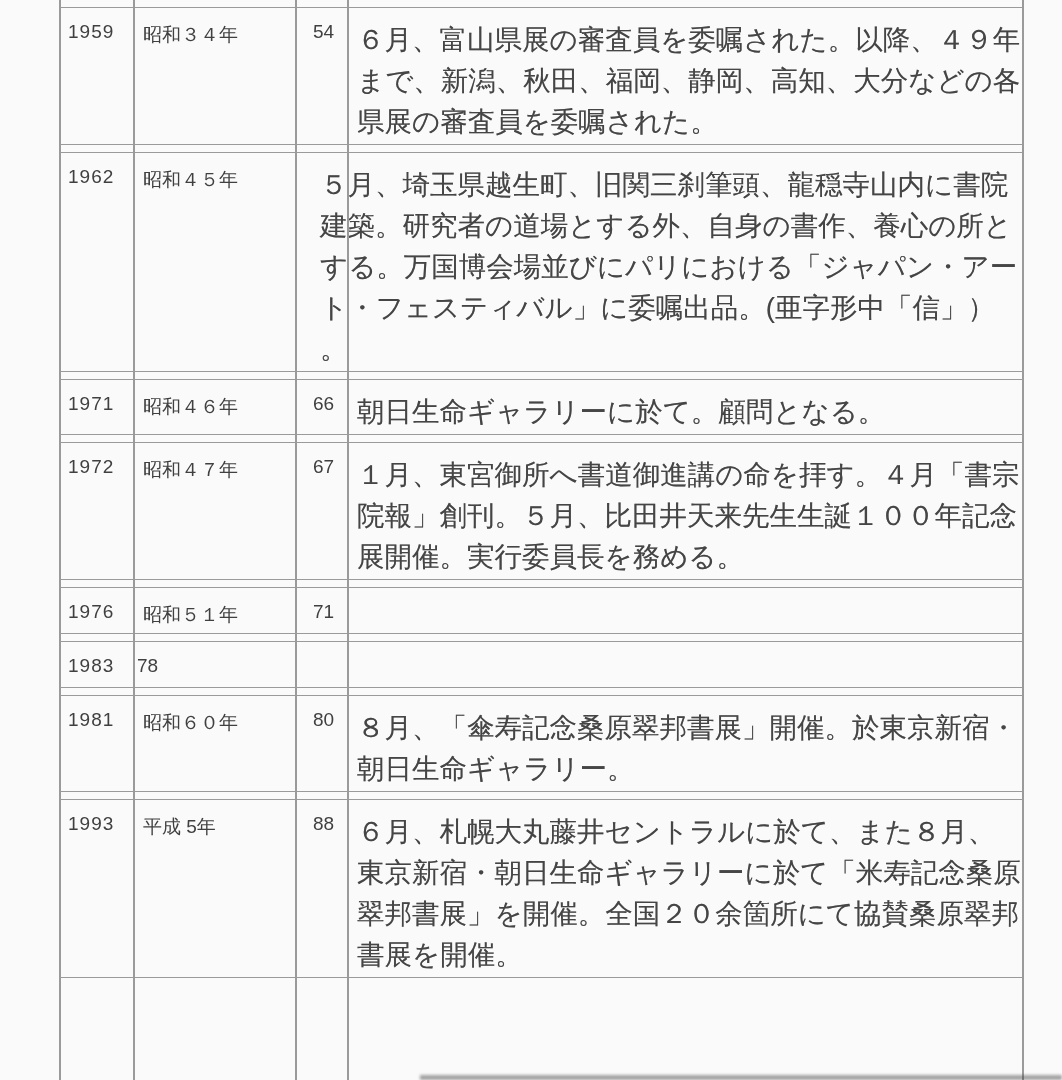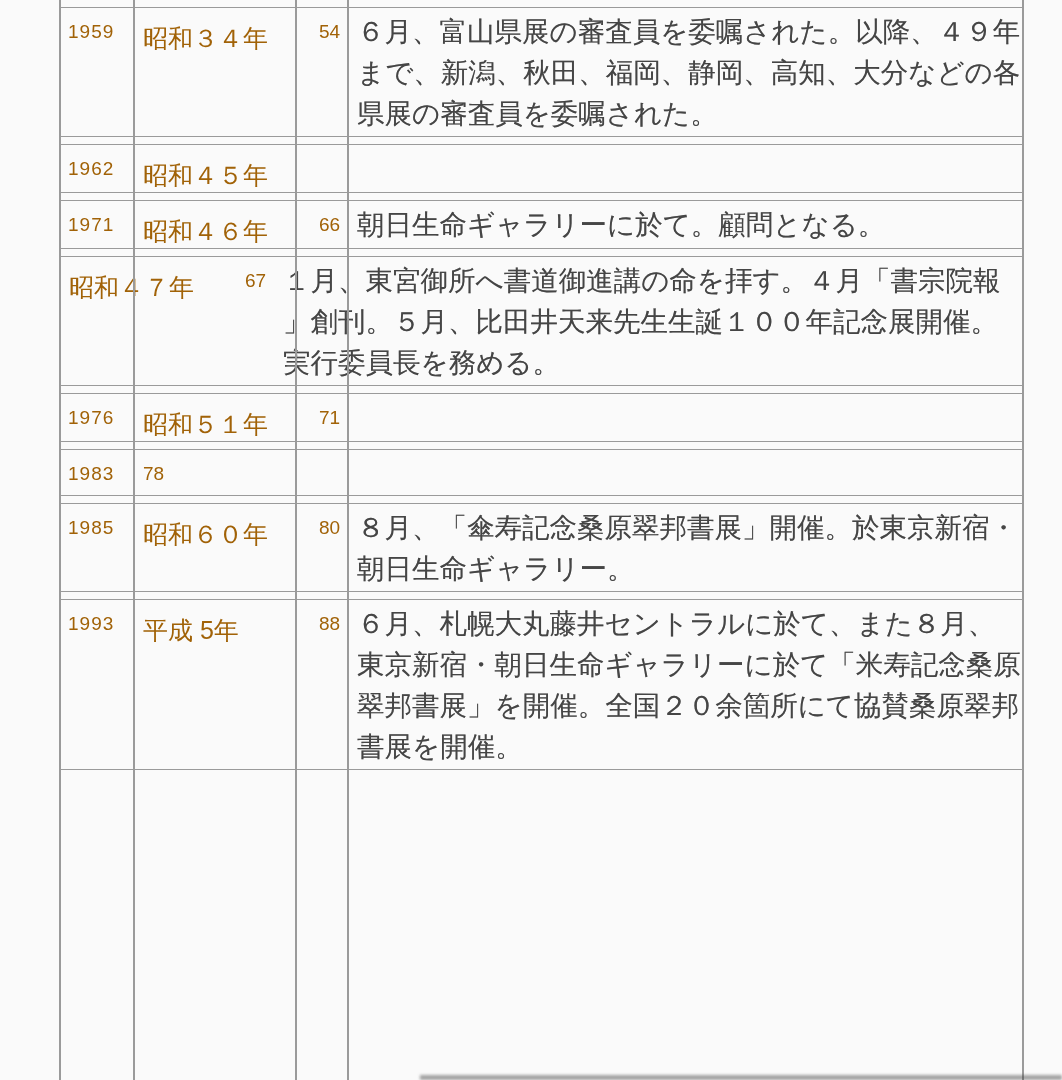--- a/index.html
+++ b/index.html
@@ -28,47 +28,47 @@
     padding-top: 7px;
   }
   .row {
     display: flex;
     border-top: 1.5px solid var(--border-color);
     border-bottom: 1.5px solid var(--border-color);
     margin-bottom: 7px;
     min-height: 47px;
     background: transparent;
   }
-  .cell { flex: 0 0 auto; color: #a16207; }
+  .cell { flex: 0 0 auto; color: #404040; }
   .cell.year {
     width: 74px;
     padding: 13px 0 0 9px;
     font-size: 19px;
     letter-spacing: 1px;
   }
   .cell.era {
     width: 176px;
     padding: 14px 0 0 10px;
-    font-size: 25px;
+    font-size: 19px;
   }
   .cell.age {
     width: 37px;
     padding: 13px 0 0 4px;
-    text-align: center;
     font-size: 19px;
   }
   .cell.events {
     flex: 1 1 auto;
     padding: 3px 2px 2px 11px;
     font-size: 27.5px;
     line-height: 41px;
     color: var(--text-color);
     text-shadow: 0 0 0.6px rgba(70,70,70,0.45);
     overflow-wrap: anywhere;
     line-break: anywhere;
+    margin-top: 8px;
   }
   
   .vline {
     position: absolute;
     top: 0;
     bottom: 0;
     width: 1.5px;
     background: var(--border-color);
   }
   .vline.v1 { left: 59px; }
@@ -98,48 +98,50 @@
       <div class="cell year">1959</div>
       <div class="cell era">昭和３４年</div>
       <div class="cell age">54</div>
       <div class="cell events">６月、富山県展の審査員を委嘱された。以降、４９年まで、新潟、秋田、福岡、静岡、高知、大分などの各県展の審査員を委嘱された。</div>
     </div>
 
 
     <div class="row">
       <div class="cell year">1962</div>
       <div class="cell era">昭和４５年</div>
+      <div class="cell events">５月、埼玉県越生町、旧関三刹筆頭、龍穏寺山内に書院建築。研究者の道場とする外、自身の書作、養心の所とする。万国博会場並びにパリにおける「ジャパン・アート・フェスティバル」に委嘱出品。(亜字形中「信」）。</div>
     </div>
 
     <div class="row">
       <div class="cell year">1971</div>
       <div class="cell era">昭和４６年</div>
       <div class="cell age">66</div>
       <div class="cell events">朝日生命ギャラリーに於て。顧問となる。</div>
     </div>
 
     <div class="row">
+      <div class="cell year">1972</div>
       <div class="cell era">昭和４７年</div>
       <div class="cell age">67</div>
       <div class="cell events">１月、東宮御所へ書道御進講の命を拝す。４月「書宗院報」創刊。５月、比田井天来先生生誕１００年記念展開催。実行委員長を務める。</div>
     </div>
 
     <div class="row">
       <div class="cell year">1976</div>
       <div class="cell era">昭和５１年</div>
       <div class="cell age">71</div>
     </div>
 
     <div class="row">
       <div class="cell year">1983</div>
       <div class="cell age">78</div>
     </div>
 
     <div class="row">
-      <div class="cell year">1985</div>
+      <div class="cell year">1981</div>
       <div class="cell era">昭和６０年</div>
       <div class="cell age">80</div>
       <div class="cell events">８月、「傘寿記念桑原翠邦書展」開催。於東京新宿・朝日生命ギャラリー。</div>
     </div>
 
     <div class="row">
       <div class="cell year">1993</div>
       <div class="cell era">平成 5年</div>
       <div class="cell age">88</div>
       <div class="cell events">６月、札幌大丸藤井セントラルに於て、また８月、東京新宿・朝日生命ギャラリーに於て「米寿記念桑原翠邦書展」を開催。全国２０余箇所にて協賛桑原翠邦書展を開催。</div>

